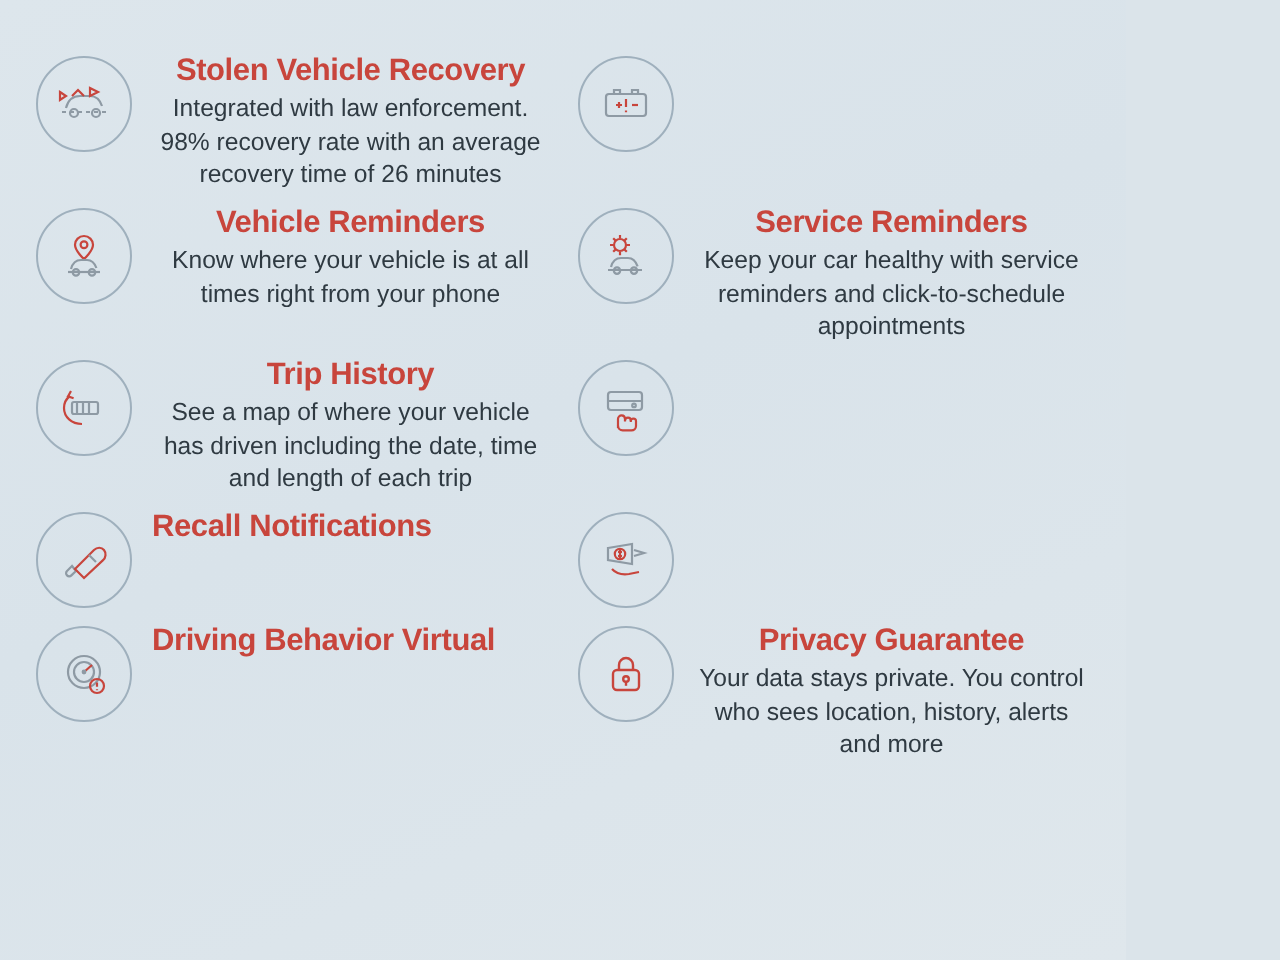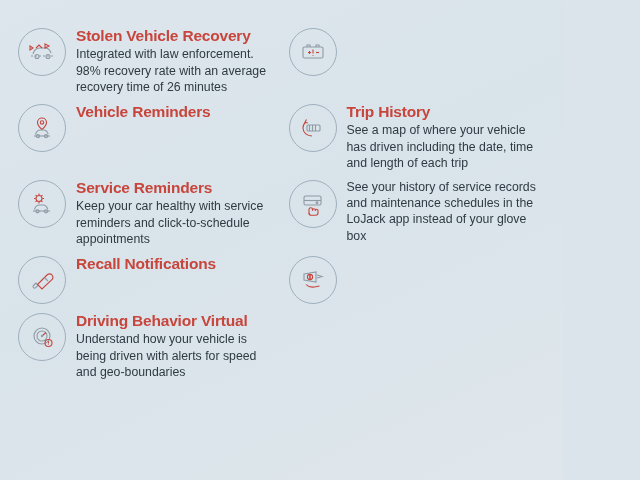--- a/index.html
+++ b/index.html
@@ -13,20 +13,21 @@
     font-family: "Liberation Sans", sans-serif;
     overflow: hidden;
   }
   .poster {
     position: relative;
     width: 563px;
     height: 480px;
     background: linear-gradient(155deg, #dde6ec 0%, #d9e3ea 45%, #dfe7ec 100%);
     box-sizing: border-box;
     padding: 26px 18px 18px 18px;
+    text-align: center;
   }
   .grid {
     display: grid;
     grid-template-columns: 1fr 1fr;
     column-gap: 14px;
     row-gap: 7px;
   }
   .feature {
     display: flex;
     align-items: flex-start;
@@ -111,35 +112,21 @@
           <path d="M15 5c-2.5 0-4.5 2-4.5 4.4 0 3.1 4.5 7.1 4.5 7.1s4.5-4 4.5-7.1C19.5 7 17.5 5 15 5z" stroke="#c8453c"></path>
           <circle cx="15" cy="9.4" r="1.7" stroke="#c8453c"></circle>
           <path d="M7 23h16"></path>
           <path d="M8.5 21.5c.8-3 2.3-4.5 5-4.5h3c2.3 0 3.8 1.5 4.7 4"></path>
           <circle cx="11" cy="23.2" r="1.6"></circle>
           <circle cx="19" cy="23.2" r="1.6"></circle>
         </svg>
       </div>
       <div class="text-col">
         <p class="f-title">Vehicle Reminders</p>
-      </div>
-    </div>
-
-    <div class="feature col-right">
-      <div class="icon-wrap">
-        <svg width="30" height="30" viewBox="0 0 30 30" fill="none" stroke="#8e9aa4" stroke-width="1.1">
-          <rect x="9" y="12" width="13" height="6" rx="1"></rect>
-          <path d="M11.5 12v6M14.5 12v6M17.5 12v6"></path>
-          <path d="M8 9c-2 1.5-3 3.8-3 6 0 4.5 3.8 8 9 8" stroke="#c8453c"></path>
-          <path d="M8.5 6.5L7 9.2l2.8.9" stroke="#c8453c"></path>
-        </svg>
-      </div>
-      <div class="text-col">
-        <p class="f-title">Trip History</p>
-        <p class="f-desc">See a map of where your vehicle has driven including the date, time and length of each trip</p>
+        <p class="f-desc">Know where your vehicle is at all times right from your phone</p>
       </div>
     </div>
 
     <div class="feature col-left">
       <div class="icon-wrap">
         <svg width="30" height="30" viewBox="0 0 30 30" fill="none" stroke="#8e9aa4" stroke-width="1.1">
           <circle cx="12" cy="9.5" r="3" stroke="#c8453c"></circle>
           <path d="M12 4.5v1.6M12 13v1.6M7 9.5h1.6M15.4 9.5H17M8.6 6.1l1.1 1.1M14.3 11.8l1.1 1.1M15.4 6.1l-1.1 1.1M9.7 11.8l-1.1 1.1" stroke="#c8453c"></path>
           <path d="M6 22h17"></path>
           <path d="M7.5 20.5c.8-3 2.4-4.5 5-4.5h3.5c2.3 0 3.9 1.6 4.8 4.2"></path>
@@ -149,30 +136,44 @@
       </div>
       <div class="text-col">
         <p class="f-title">Service Reminders</p>
         <p class="f-desc">Keep your car healthy with service reminders and click-to-schedule appointments</p>
       </div>
     </div>
 
     <div class="feature col-right">
       <div class="icon-wrap">
         <svg width="30" height="30" viewBox="0 0 30 30" fill="none" stroke="#8e9aa4" stroke-width="1.1">
+          <rect x="9" y="12" width="13" height="6" rx="1"></rect>
+          <path d="M11.5 12v6M14.5 12v6M17.5 12v6"></path>
+          <path d="M8 9c-2 1.5-3 3.8-3 6 0 4.5 3.8 8 9 8" stroke="#c8453c"></path>
+          <path d="M8.5 6.5L7 9.2l2.8.9" stroke="#c8453c"></path>
+        </svg>
+      </div>
+      <div class="text-col">
+        <p class="f-title">Trip History</p>
+        <p class="f-desc">See a map of where your vehicle has driven including the date, time and length of each trip</p>
+      </div>
+    </div>
+
+    <div class="feature col-right">
+      <div class="icon-wrap">
+        <svg width="30" height="30" viewBox="0 0 30 30" fill="none" stroke="#8e9aa4" stroke-width="1.1">
           <rect x="6" y="7" width="17" height="9" rx="1.5"></rect>
           <path d="M6 11.5h17"></path>
           <circle cx="19" cy="13.7" r="0.9"></circle>
           <path d="M11 25v-4.5c0-1 .8-1.8 1.8-1.8s1.7.8 1.7 1.8v1.2" stroke="#c8453c"></path>
           <path d="M14.5 21.2c0-.8.7-1.4 1.5-1.4s1.4.6 1.4 1.4v.8" stroke="#c8453c"></path>
           <path d="M17.4 21.5c0-.7.6-1.2 1.3-1.2s1.3.5 1.3 1.2V24c0 1.2-1 2.2-2.3 2.2h-4.3c-1.4 0-2.4-1-2.4-2.3" stroke="#c8453c"></path>
         </svg>
       </div>
       <div class="text-col">
-        <p class="f-desc">See your history of service records and maintenance schedules in the LoJack app instead of your glove box</p>
       </div>
     </div>
 
     <div class="feature col-left">
       <div class="icon-wrap">
         <svg width="30" height="30" viewBox="0 0 30 30" fill="none" stroke="#8e9aa4" stroke-width="1.1">
           <path d="M9 18l-2.5 2.5a1.5 1.5 0 002.2 2.2L11 20.5z"></path>
           <path d="M10.5 19.5L20 10c1.5-1.5 3.8-1.5 5 0s1 3.8-.6 5.2L15 24z" stroke="#c8453c"></path>
           <path d="M17.5 12.5l3.5 3.5"></path>
         </svg>
@@ -200,19 +201,32 @@
           <circle cx="15" cy="14" r="8"></circle>
           <circle cx="15" cy="14" r="5"></circle>
           <path d="M15 14l4-3.5" stroke="#c8453c"></path>
           <circle cx="15" cy="14" r="1.2" fill="#8e9aa4" stroke="none"></circle>
           <circle cx="21.5" cy="21" r="3.5" stroke="#c8453c"></circle>
           <path d="M21.5 19.2v2.2M21.5 22.6v.5" stroke="#c8453c"></path>
         </svg>
       </div>
       <div class="text-col">
         <p class="f-title">Driving Behavior Virtual</p>
-        <p class="f-desc">Understand how your vehicle is being driven with alerts for speed and geo-boundaries</p>
-      </div>
-    </div>
-
+      </div>
+    </div>
+
+    <div class="feature col-right">
+      <div class="icon-wrap">
+        <svg width="30" height="30" viewBox="0 0 30 30" fill="none" stroke="#c8453c" stroke-width="1.2">
+          <rect x="8.5" y="13" width="13" height="10" rx="2"></rect>
+          <path d="M11.5 13v-2.5a3.5 3.5 0 017 0V13"></path>
+          <circle cx="15" cy="17.5" r="1.4"></circle>
+          <path d="M15 18.9v2"></path>
+        </svg>
+      </div>
+      <div class="text-col">
+        <p class="f-title">Privacy Guarantee</p>
+        <p class="f-desc">Your data stays private. You control who sees location, history, alerts and more</p>
+      </div>
+    </div>
 
   </div>
 </div>
 
 </body></html>

